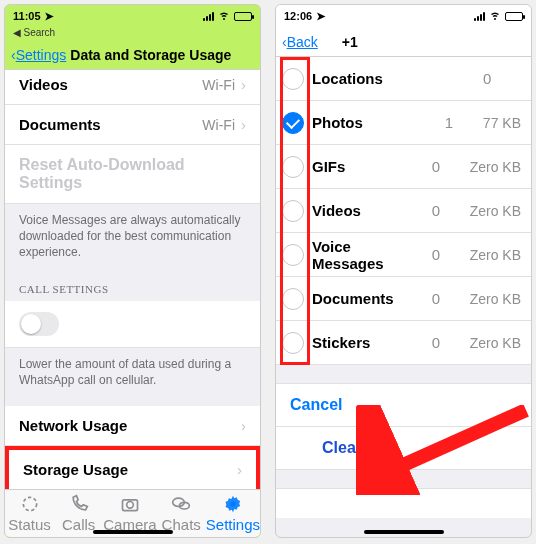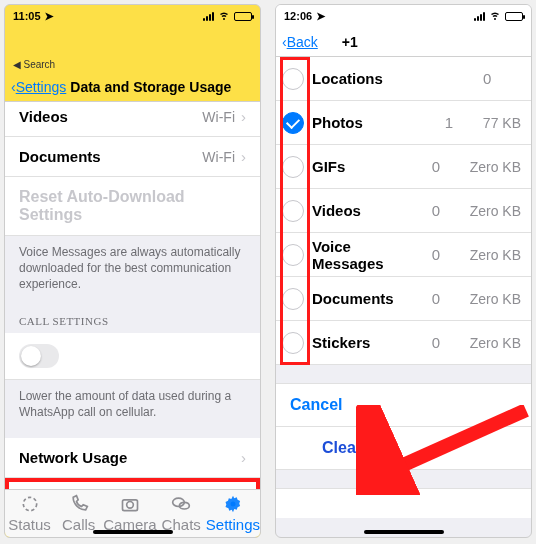--- a/index.html
+++ b/index.html
@@ -1,21 +1,21 @@
 <!DOCTYPE html>
 <html><head>
 <meta charset="utf-8">
 <style>
   * { box-sizing: border-box; margin: 0; padding: 0; font-family: -apple-system, "Helvetica Neue", Arial, sans-serif; }
   body { background: #f0f0f0; width: 536px; height: 544px; overflow: hidden; position: relative; }
   .phones { display: flex; gap: 14px; padding: 4px; }
-  .phone { width: 258px; height: 534px; background: #fde047; border: 1px solid #ccc; border-radius: 6px; overflow: hidden; position: relative; display: flex; flex-direction: column; }
+  .phone { width: 258px; height: 534px; background: #bef264; border: 1px solid #ccc; border-radius: 6px; overflow: hidden; position: relative; display: flex; flex-direction: column; }
   .statusbar { height: 22px; display: flex; align-items: center; justify-content: space-between; padding: 0 8px; font-size: 11px; font-weight: 600; }
   .statusbar .left, .statusbar .right { display: flex; align-items: center; gap: 4px; }
-  .back-search { font-size: 10px; color: #333; margin-top: 32px; }
+  .back-search { font-size: 10px; color: #333; }
   .sig { display: inline-flex; gap: 1px; align-items: flex-end; }
   .sig span { width: 2px; background: #000; border-radius: 1px; }
   .sig span:nth-child(1){height:3px}.sig span:nth-child(2){height:5px}.sig span:nth-child(3){height:7px}.sig span:nth-child(4){height:9px}
   .battery { width: 18px; height: 9px; border: 1px solid #000; border-radius: 2px; position: relative; }
   .battery::after { content:""; position:absolute; right:-3px; top:2px; width:2px; height:4px; background:#000; border-radius:1px;}
   .battery .fill { background:#000; height:100%; width:70%; }
   .navbar { display: flex; align-items: center; padding: 4px 6px; border-bottom: 1px solid #d0d0d0; gap: 4px; height: 30px; }
   .navbar .back { color: #007aff; font-size: 14px; display:flex; align-items:center; }
   .navbar .title { font-weight: 700; font-size: 14px; color: #000; }
   .list { flex: 1; overflow: hidden; background: #efeff4; }

